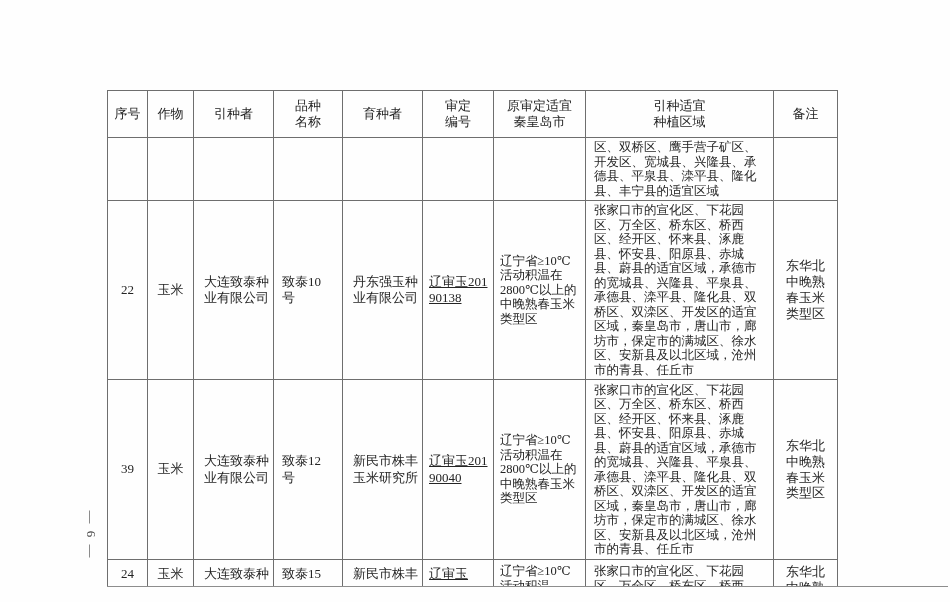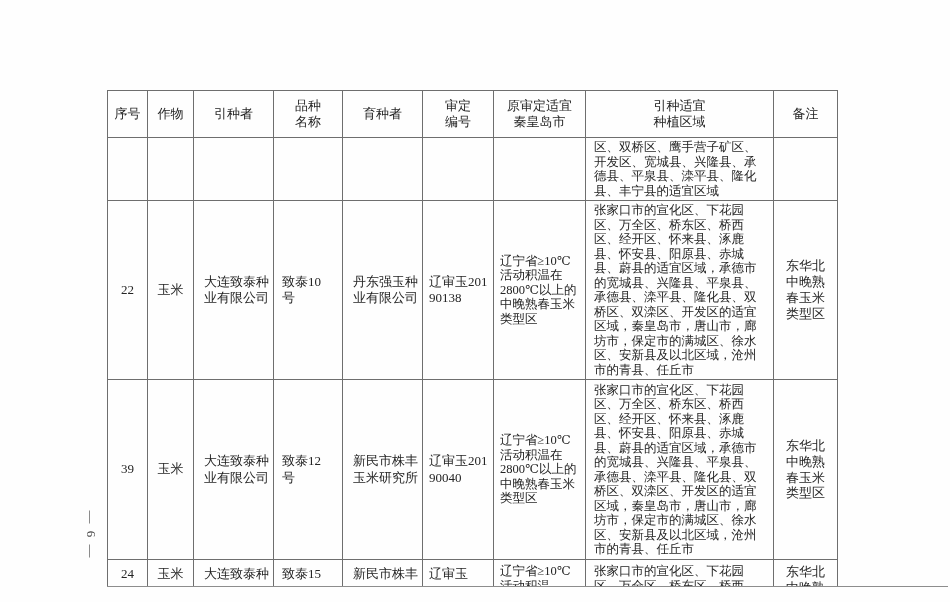--- a/index.html
+++ b/index.html
@@ -73,20 +73,21 @@
     padding: 3px 0 3px 6px;
   }
   td.cell-variety {
     text-align: left;
     padding: 3px 12px 3px 8px;
   }
   td.cell-apprno {
     text-align: left;
     padding: 3px 4px 3px 6px;
     word-break: break-all;
+    text-decoration: underline;
   }
   td.cell-orig {
     text-align: left;
     font-size: 12.5px;
     line-height: 1.16;
     padding: 3px 4px 3px 6px;
   }
   td.cell-region {
     text-align: left;
     font-size: 12.5px;

